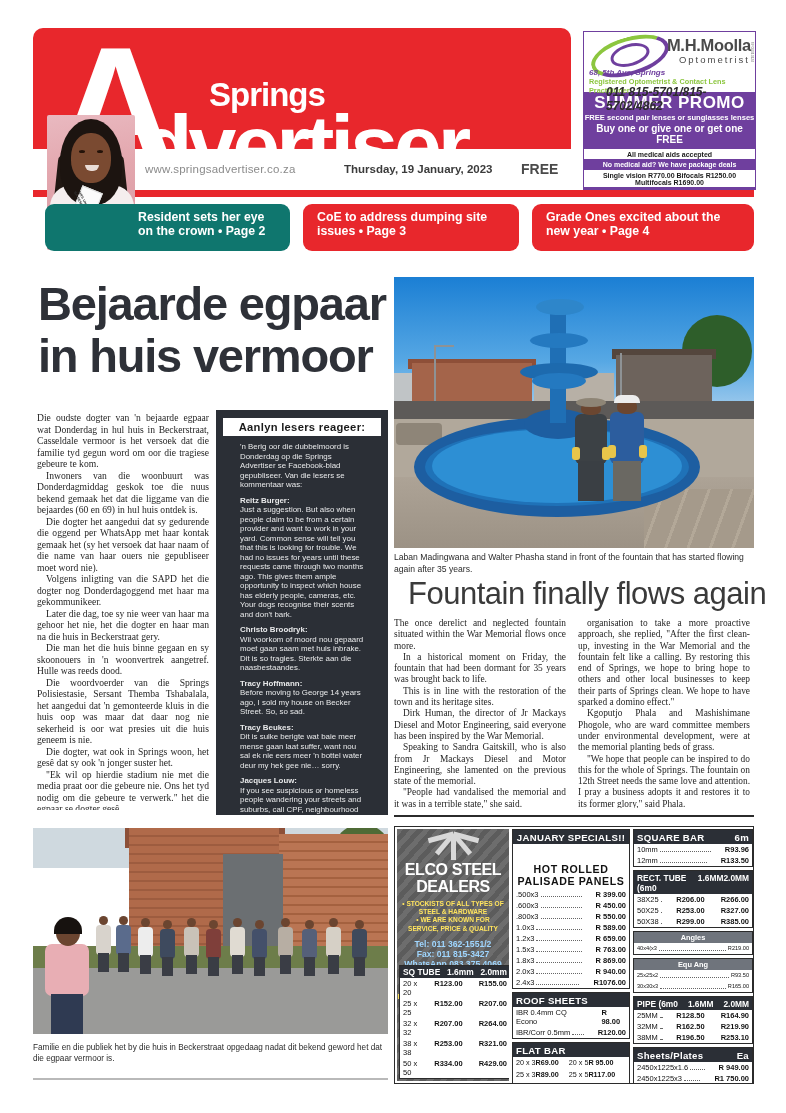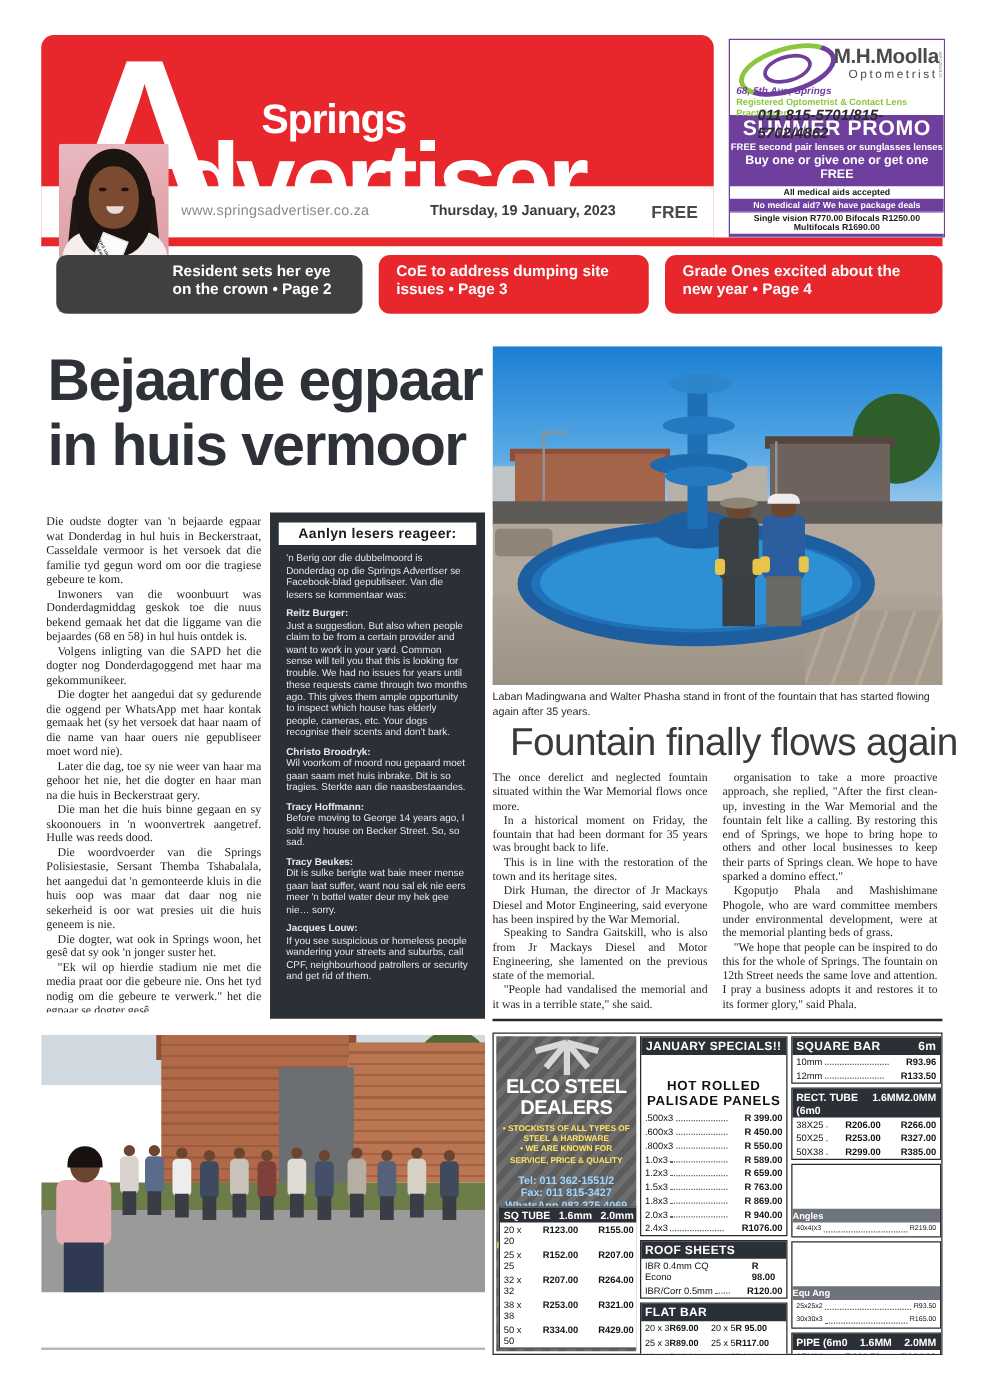--- a/index.html
+++ b/index.html
@@ -91,21 +91,21 @@
   .moolla-promo .l2{font-size:10px;font-weight:bold;margin-top:1px;}
   .moolla-row{background:#fff;text-align:center;font-size:7px;font-weight:bold;color:#1a1a1a;padding:1.5px 0;border-top:1px solid #6f3f9e;}
   .moolla-row.p{background:#6f3f9e;color:#fff;border-top:none;}
 
   
   .teaser{
     position:absolute;height:47px;border-radius:9px;color:#fff;
     padding:7px 10px 0 14px;box-sizing:border-box;
     font-size:12.3px;font-weight:bold;line-height:13.6px;
   }
-  .t1{left:45px;top:204px;width:245px;background:#404040;padding-left:93px;}
+  .t1{left:45px;top:204px;width:245px;background:#0f766e;padding-left:93px;}
   .t2{left:303px;top:204px;width:216px;background:#e8272c;}
   .t3{left:532px;top:204px;width:222px;background:#e8272c;}
 
   
   .lead-head{
     position:absolute;left:38px;top:278px;width:350px;
     font-size:47px;font-weight:bold;line-height:52px;color:#2e3138;
     letter-spacing:-1.2px;
   }
 
@@ -169,21 +169,21 @@
   
   .sidebox{
     position:absolute;left:216px;top:410px;width:172px;height:405px;
     background:#2b2f36;overflow:hidden;
   }
   .sidebox-hd{
     margin:8px 7px 6px;background:#fff;color:#1b1b1b;text-align:center;
     font-size:11.2px;font-weight:bold;padding:3px 0;letter-spacing:.3px;
   }
   .sidebox-body{padding:0 8px;color:#e8e9ea;font-size:7.9px;line-height:9.5px;}
-  .sidebox-body p{margin:0 5px 6px;}
+  .sidebox-body p{margin:0 16px 6px;}
   .sidebox-body .nm{font-weight:bold;display:block;}
 
   
   .bl-photo{
     position:absolute;left:33px;top:828px;width:355px;height:206px;overflow:hidden;
   }
   .blp-sky{position:absolute;left:0;top:0;width:100%;height:40px;background:#cfd9df;}
   .blp-wall{position:absolute;left:96px;top:0px;width:150px;height:120px;background:repeating-linear-gradient(180deg,#b06a4a 0 7px,#9d5c3f 7px 9px);}
   .blp-wall2{position:absolute;left:246px;top:6px;width:112px;height:112px;background:repeating-linear-gradient(180deg,#a9缓 0 0);background:repeating-linear-gradient(180deg,#ba7553 0 7px,#a4613f 7px 9px);}
   .blp-gate{position:absolute;left:190px;top:26px;width:60px;height:94px;background:#6b6f72;}
@@ -252,21 +252,21 @@
   .blk .hd3{display:flex;justify-content:space-between;background:#2b2f36;color:#fff;font-weight:bold;font-size:8.4px;padding:1.5px 3px;}
   .blk .sub{text-align:center;font-weight:bold;font-size:10.6px;color:#111;line-height:12px;padding:19px 0 2px;letter-spacing:.6px;}
   .row{display:flex;justify-content:space-between;font-size:7.5px;color:#111;padding:1px 3px;line-height:9px;}
   .row .dots{flex:1;border-bottom:1px dotted #666;margin:0 2px 2px;}
   .row b{font-weight:bold;padding-left:12px;}
   .row3{display:flex;font-size:7.2px;color:#111;padding:1.2px 3px;line-height:9px;}
   .row3 span{white-space:nowrap;}
   .row3 .a{width:48%;}
   .row3 .b{width:52%;}
   .tiny{font-size:5.6px;}
-  .hdgrey{background:#6f747c;color:#fff;font-weight:bold;text-align:left;font-size:7.4px;padding:1px 0;margin-top:35px;}
+  .hdgrey{background:#6f747c;color:#fff;font-weight:bold;text-align:center;font-size:7.4px;padding:1px 0;}
 
 </style>
 </head>
 <body>
 
 <div class="page">
 
   <div class="masthead">
     <div class="logo-A">A</div>
     <div class="logo-springs">Springs</div>
@@ -364,23 +364,23 @@
         <div class="gl"></div>
         <div class="gr"></div>
       <div class="hd"></div>
         <div class="hat"></div>
     </div>
   </div>
   <div class="lead-cap">Laban Madingwana and Walter Phasha stand in front of the fountain that has started flowing again after 35 years.</div>
 
   <div class="lead-body" id="lead-body">
       <p class="first">Die oudste dogter van 'n bejaarde egpaar wat Donderdag in hul huis in Beckerstraat, Casseldale vermoor is het versoek dat die familie tyd gegun word om oor die tragiese gebeure te kom.</p>
-      <p>Inwoners van die woonbuurt was Donderdagmiddag geskok toe die nuus bekend gemaak het dat die liggame van die bejaardes (68 en 58) in hul huis ontdek is.</p>
+      <p>Inwoners van die woonbuurt was Donderdagmiddag geskok toe die nuus bekend gemaak het dat die liggame van die bejaardes (60 en 69) in hul huis ontdek is.</p>
+      <p>Die dogter het aangedui dat sy gedurende die oggend per WhatsApp met haar kontak gemaak het (sy het versoek dat haar naam of die name van haar ouers nie gepubliseer moet word nie).</p>
       <p>Volgens inligting van die SAPD het die dogter nog Donderdagoggend met haar ma gekommunikeer.</p>
-      <p>Die dogter het aangedui dat sy gedurende die oggend per WhatsApp met haar kontak gemaak het (sy het versoek dat haar naam of die name van haar ouers nie gepubliseer moet word nie).</p>
       <p>Later die dag, toe sy nie weer van haar ma gehoor het nie, het die dogter en haar man na die huis in Beckerstraat gery.</p>
       <p>Die man het die huis binne gegaan en sy skoonouers in 'n woonvertrek aangetref. Hulle was reeds dood.</p>
       <p>Die woordvoerder van die Springs Polisiestasie, Sersant Themba Tshabalala, het aangedui dat 'n gemonteerde kluis in die huis oop was maar dat daar nog nie sekerheid is oor wat presies uit die huis geneem is nie.</p>
       <p>Die dogter, wat ook in Springs woon, het gesê dat sy ook 'n jonger suster het.</p>
       <p>"Ek wil op hierdie stadium nie met die media praat oor die gebeure nie. Ons het tyd nodig om die gebeure te verwerk." het die egpaar se dogter gesê.</p>
     </div>
 
   <div class="sidebox">
     <div class="sidebox-hd">Aanlyn lesers reageer:</div>
     <div class="sidebox-body" id="sidebox-body">
@@ -478,20 +478,21 @@
         <div class="b" style="background:#3f4a5c"></div>
         <div class="l"></div>
       </div>
     <div class="bigkid">
       <div class="b"></div>
         <div class="l"></div>
         <div class="h"></div>
         <div class="hr"></div>
     </div>
   </div>
+  <div class="bl-cap">Familie en die publiek het by die huis in Beckerstraat opgedaag nadat dit bekend geword het dat die egpaar vermoor is.</div>
   <div class="bl-rule"></div>
 
   <div class="elco">
     <div class="elco-left">
       <div class="el-logo">
         <div class="el-fan">
           <i style="left:18px;transform:rotate(0deg)"></i>
           <i style="left:18px;transform:rotate(40deg)"></i>
           <i style="left:18px;transform:rotate(-40deg)"></i>
           <i style="left:18px;transform:rotate(75deg)"></i>

